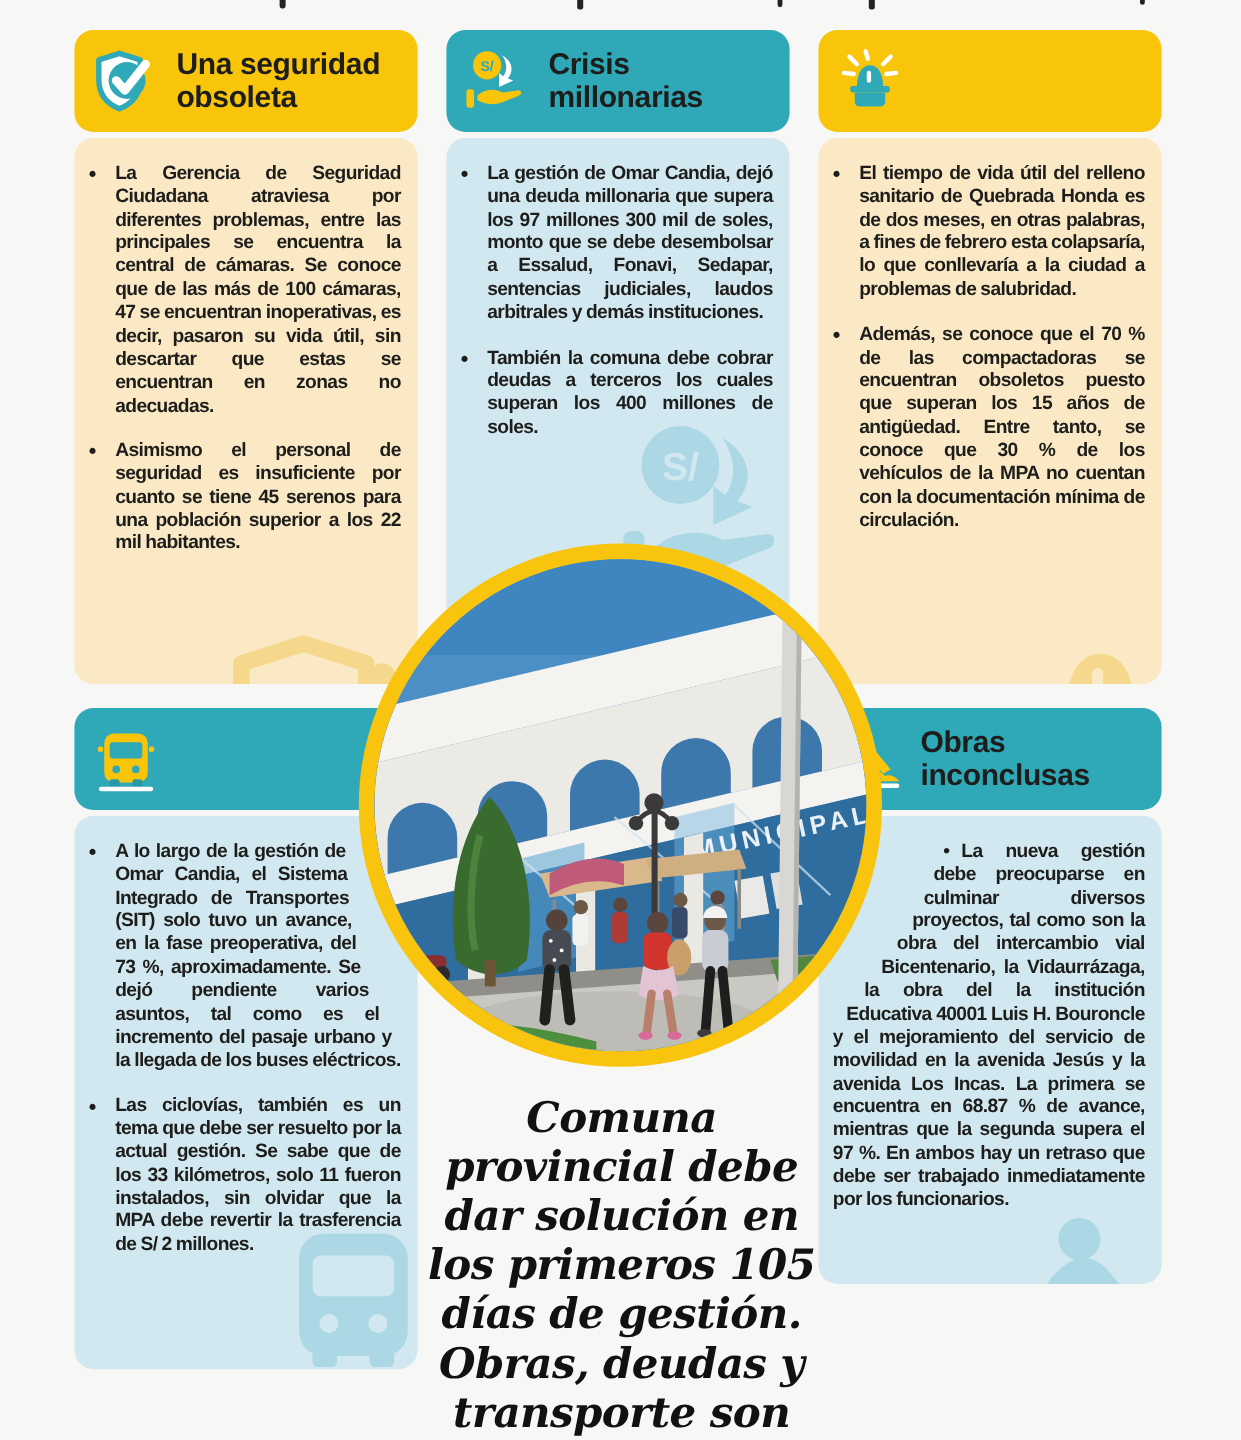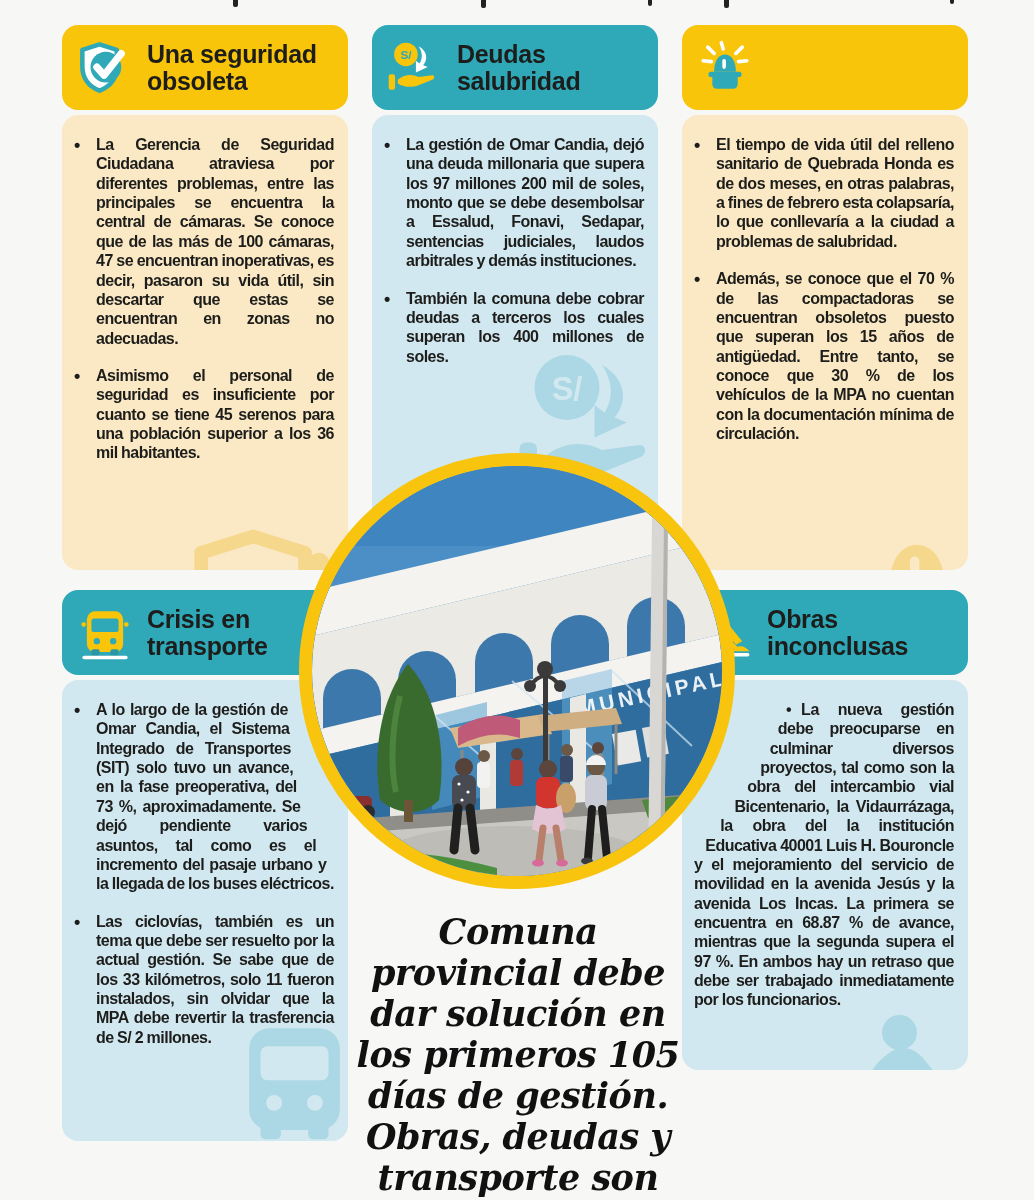--- a/index.html
+++ b/index.html
@@ -85,49 +85,49 @@
       <svg class="watermark" style="left:120px;top:405px;width:175px;height:175px;" viewBox="0 0 64 64">
         <path d="M26 6 L45 12 L45 30 C45 45 36 53 26 57 C16 53 7 45 7 30 L7 12 Z" fill="none" stroke="#f6d88d" stroke-width="5" stroke-linejoin="round"></path>
         <path d="M23 31 L31 40 L50 16" fill="none" stroke="#f6d88d" stroke-width="8" stroke-linecap="round" stroke-linejoin="round"></path>
       </svg>
       <div class="bullet">
         <span class="dot"></span>
         <p class="btext">La Gerencia de Seguridad Ciudadana atraviesa por diferentes problemas, entre las principales se encuentra la central de cámaras. Se conoce que de las más de 100 cámaras, 47 se encuentran inoperativas, es decir, pasaron su vida útil, sin descartar que estas se encuentran en zonas no adecuadas.</p>
       </div>
       <div class="bullet">
         <span class="dot"></span>
-        <p class="btext">Asimismo el personal de seguridad es insuficiente por cuanto se tiene 45 serenos para una población superior a los 36 mil habitantes.</p>
+        <p class="btext">Asimismo el personal de seguridad es insuficiente por cuanto se tiene 45 serenos para una población superior a los 22 mil habitantes.</p>
       </div>
     </div>
   </div>
 
   <div class="card" style="left:372px;top:25px;">
     <div class="chead th-teal">
       <span class="hicon">
         <svg viewBox="0 0 64 64">
           <circle cx="22" cy="17" r="13" fill="#f8c50a"></circle>
           <text x="22" y="22" font-family="Liberation Sans,sans-serif" font-size="13" font-weight="bold" fill="#2fa9b8" text-anchor="middle">S/</text>
           <path d="M36 8 C45 13 47 22 41 29 L46 31 L33 37 L33 24 L37 27 C41 21 40 14 36 8 Z" fill="#ffffff"></path>
           <path d="M13 45 C19 39 29 38 36 42 L51 40 C54 40 54 44 51 45 L36 51 C28 54 19 53 13 49 Z" fill="#f8c50a"></path>
           <rect x="3" y="39" width="7" height="17" rx="2.5" fill="#f8c50a"></rect>
         </svg>
       </span>
-      <h2>Deudas salubridad</h2>
+      <h2>Crisis millonarias</h2>
     </div>
     <div class="cbody bd-blue" style="height:410px;">
       <svg class="watermark" style="left:140px;top:230px;width:160px;height:160px;" viewBox="0 0 64 64">
         <circle cx="22" cy="17" r="13" fill="#abd8e4"></circle>
         <text x="22" y="22" font-family="Liberation Sans,sans-serif" font-size="13" font-weight="bold" fill="#d2e8f0" text-anchor="middle">S/</text>
         <path d="M36 8 C45 13 47 22 41 29 L46 31 L33 37 L33 24 L37 27 C41 21 40 14 36 8 Z" fill="#abd8e4"></path>
         <path d="M13 45 C19 39 29 38 36 42 L51 40 C54 40 54 44 51 45 L36 51 C28 54 19 53 13 49 Z" fill="#abd8e4"></path>
         <rect x="3" y="39" width="7" height="17" rx="2.5" fill="#abd8e4"></rect>
       </svg>
       <div class="bullet">
         <span class="dot"></span>
-        <p class="btext">La gestión de Omar Candia, dejó una deuda millonaria que supera los 97 millones 200 mil de soles, monto que se debe desembolsar a Essalud, Fonavi, Sedapar, sentencias judiciales, laudos arbitrales y demás instituciones.</p>
+        <p class="btext">La gestión de Omar Candia, dejó una deuda millonaria que supera los 97 millones 300 mil de soles, monto que se debe desembolsar a Essalud, Fonavi, Sedapar, sentencias judiciales, laudos arbitrales y demás instituciones.</p>
       </div>
       <div class="bullet">
         <span class="dot"></span>
         <p class="btext">También la comuna debe cobrar deudas a terceros los cuales superan los 400 millones de soles.</p>
       </div>
     </div>
   </div>
 
   <div class="card" style="left:682px;top:25px;">
     <div class="chead th-yellow">
@@ -173,21 +173,20 @@
           <rect x="53" y="20" width="5" height="5" rx="2" fill="#f8c50a"></rect>
           <rect x="12" y="8" width="40" height="45" rx="9" fill="#f8c50a"></rect>
           <rect x="17" y="16" width="30" height="15" rx="3" fill="#2fa9b8"></rect>
           <circle cx="23" cy="41" r="3.5" fill="#2fa9b8"></circle>
           <circle cx="41" cy="41" r="3.5" fill="#2fa9b8"></circle>
           <rect x="17" y="50" width="9" height="7" rx="2" fill="#2b96a4"></rect>
           <rect x="38" y="50" width="9" height="7" rx="2" fill="#2b96a4"></rect>
           <rect x="7" y="57" width="50" height="4" rx="2" fill="#ffffff"></rect>
         </svg>
       </span>
-      <h2>Crisis en transporte</h2>
     </div>
     <div class="cbody bd-blue" style="height:461px;">
       <svg class="watermark" style="left:160px;top:330px;width:145px;height:145px;" viewBox="0 0 64 64">
         <rect x="12" y="8" width="40" height="45" rx="9" fill="#abd8e4"></rect>
         <rect x="17" y="16" width="30" height="15" rx="3" fill="#d2e8f0"></rect>
         <circle cx="23" cy="41" r="3.5" fill="#d2e8f0"></circle>
         <circle cx="41" cy="41" r="3.5" fill="#d2e8f0"></circle>
         <rect x="17" y="50" width="9" height="7" rx="2" fill="#abd8e4"></rect>
         <rect x="38" y="50" width="9" height="7" rx="2" fill="#abd8e4"></rect>
       </svg>

